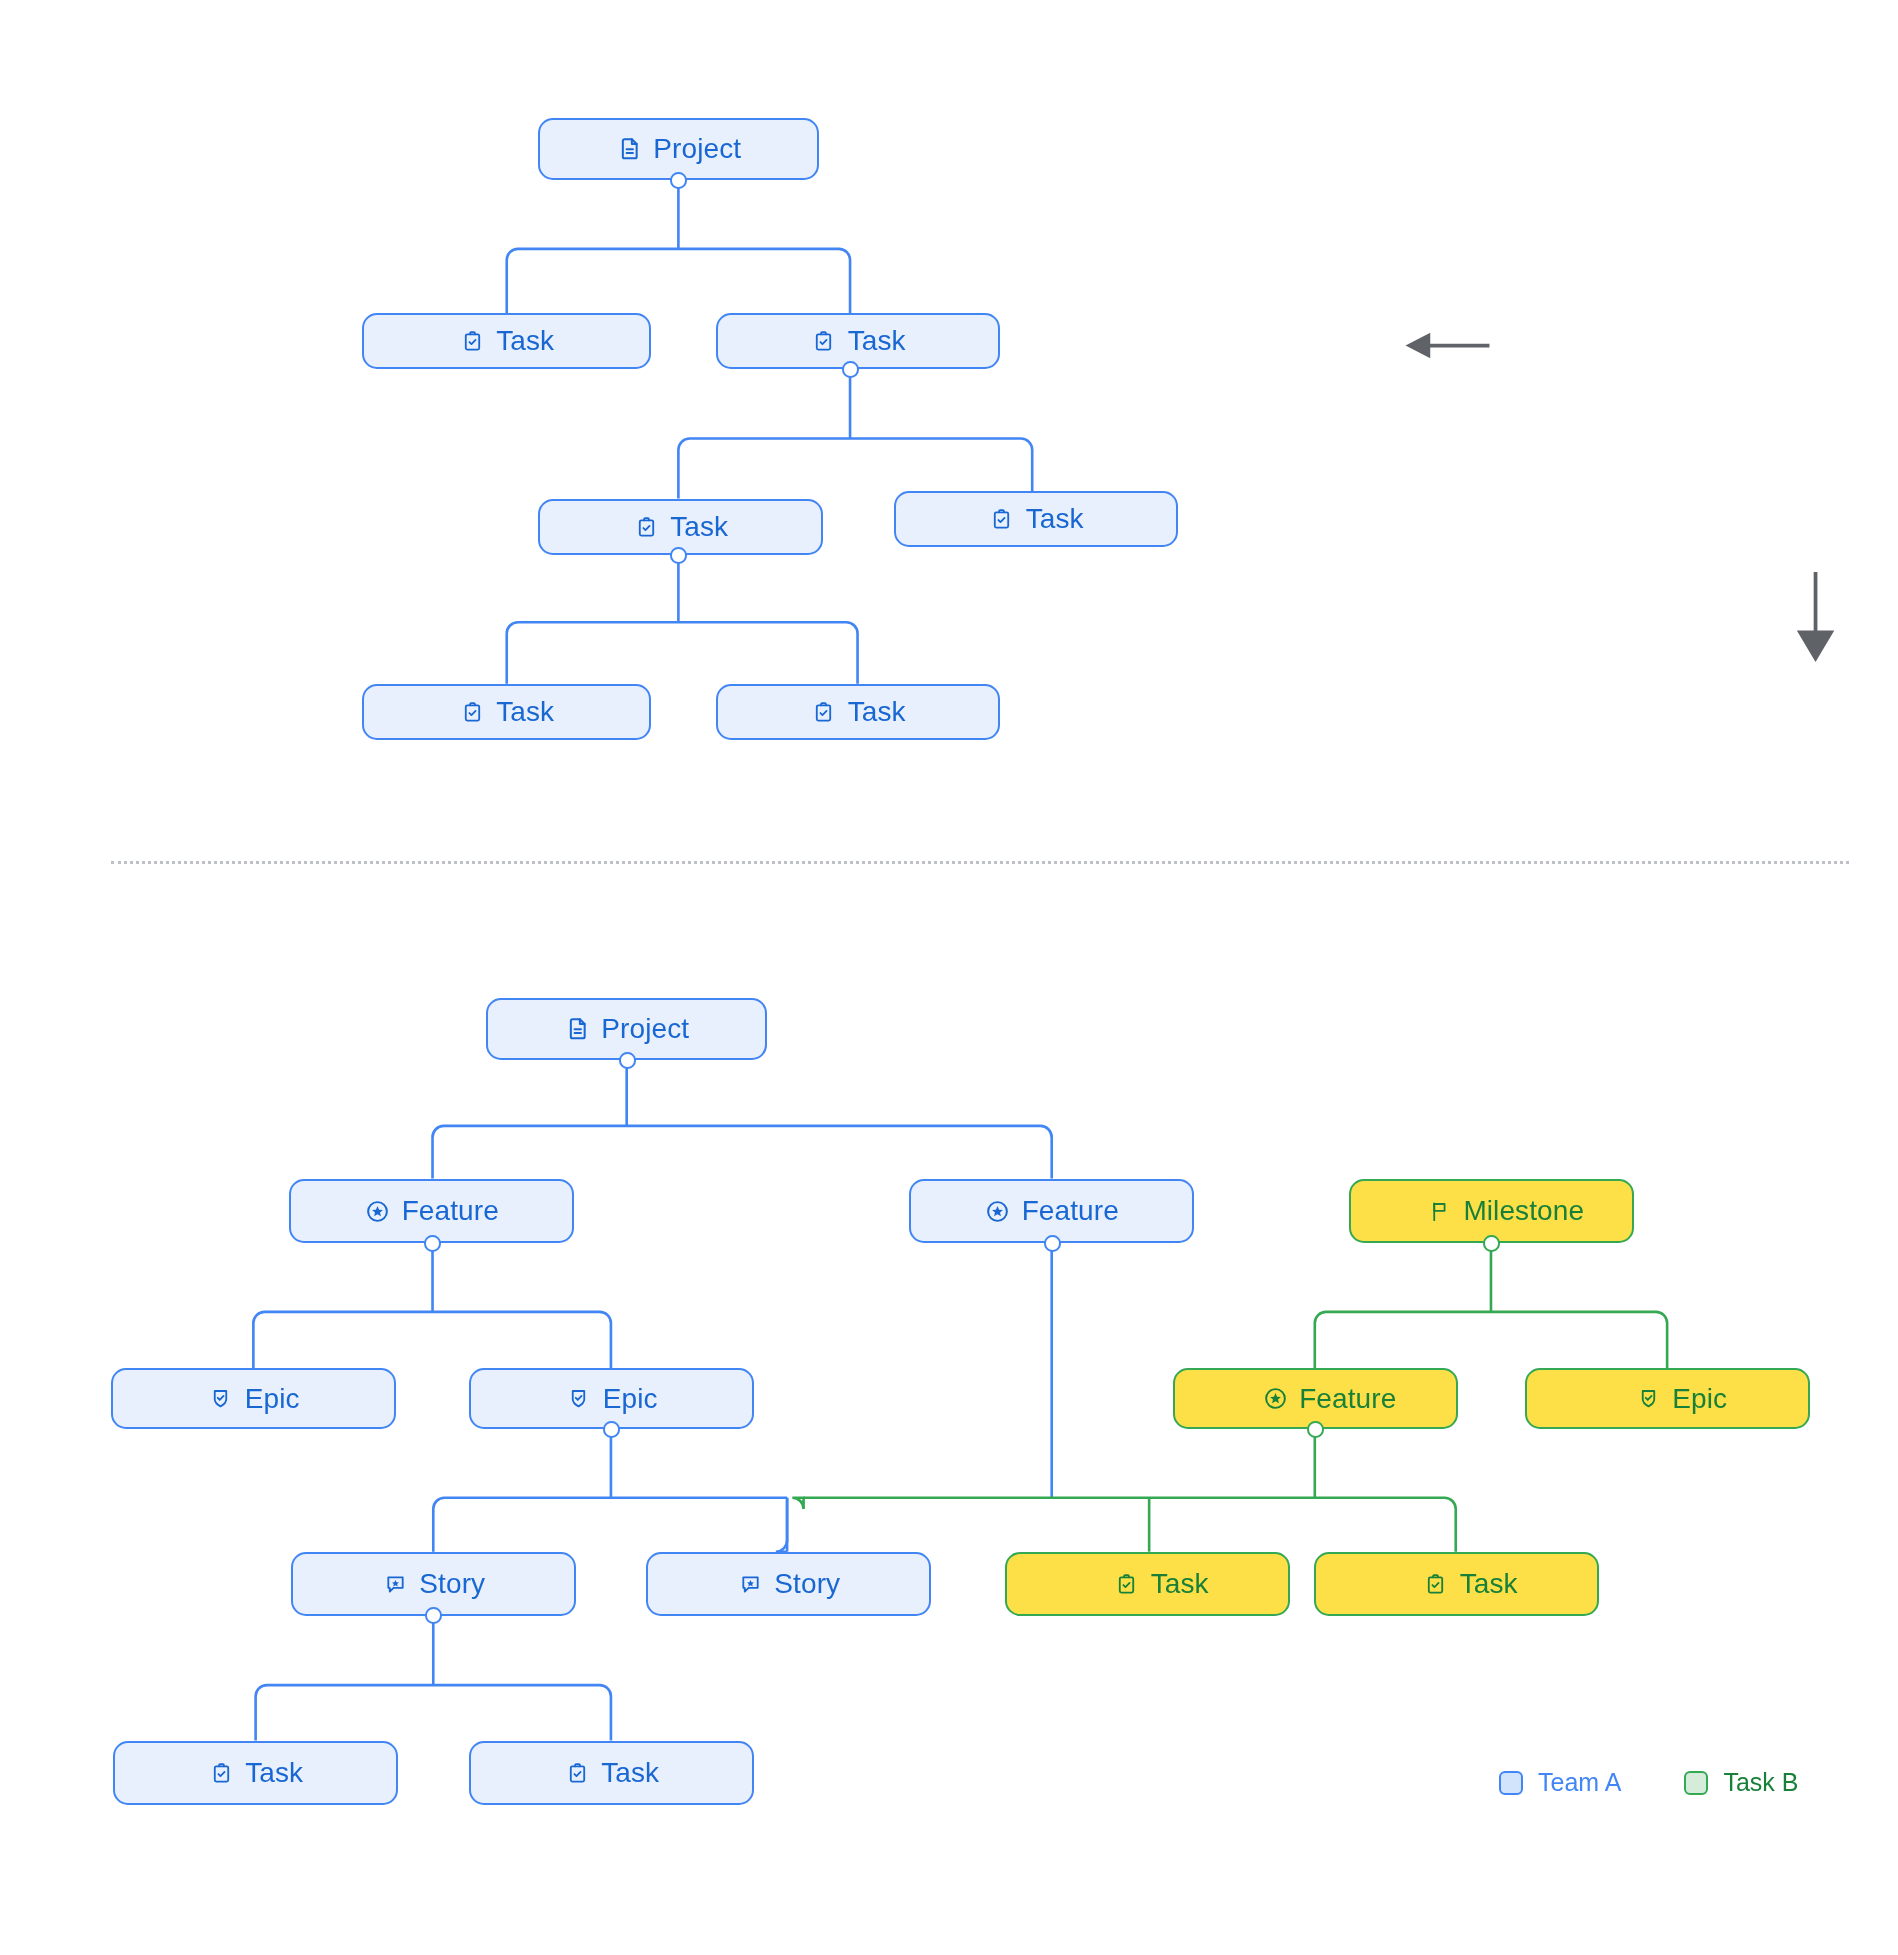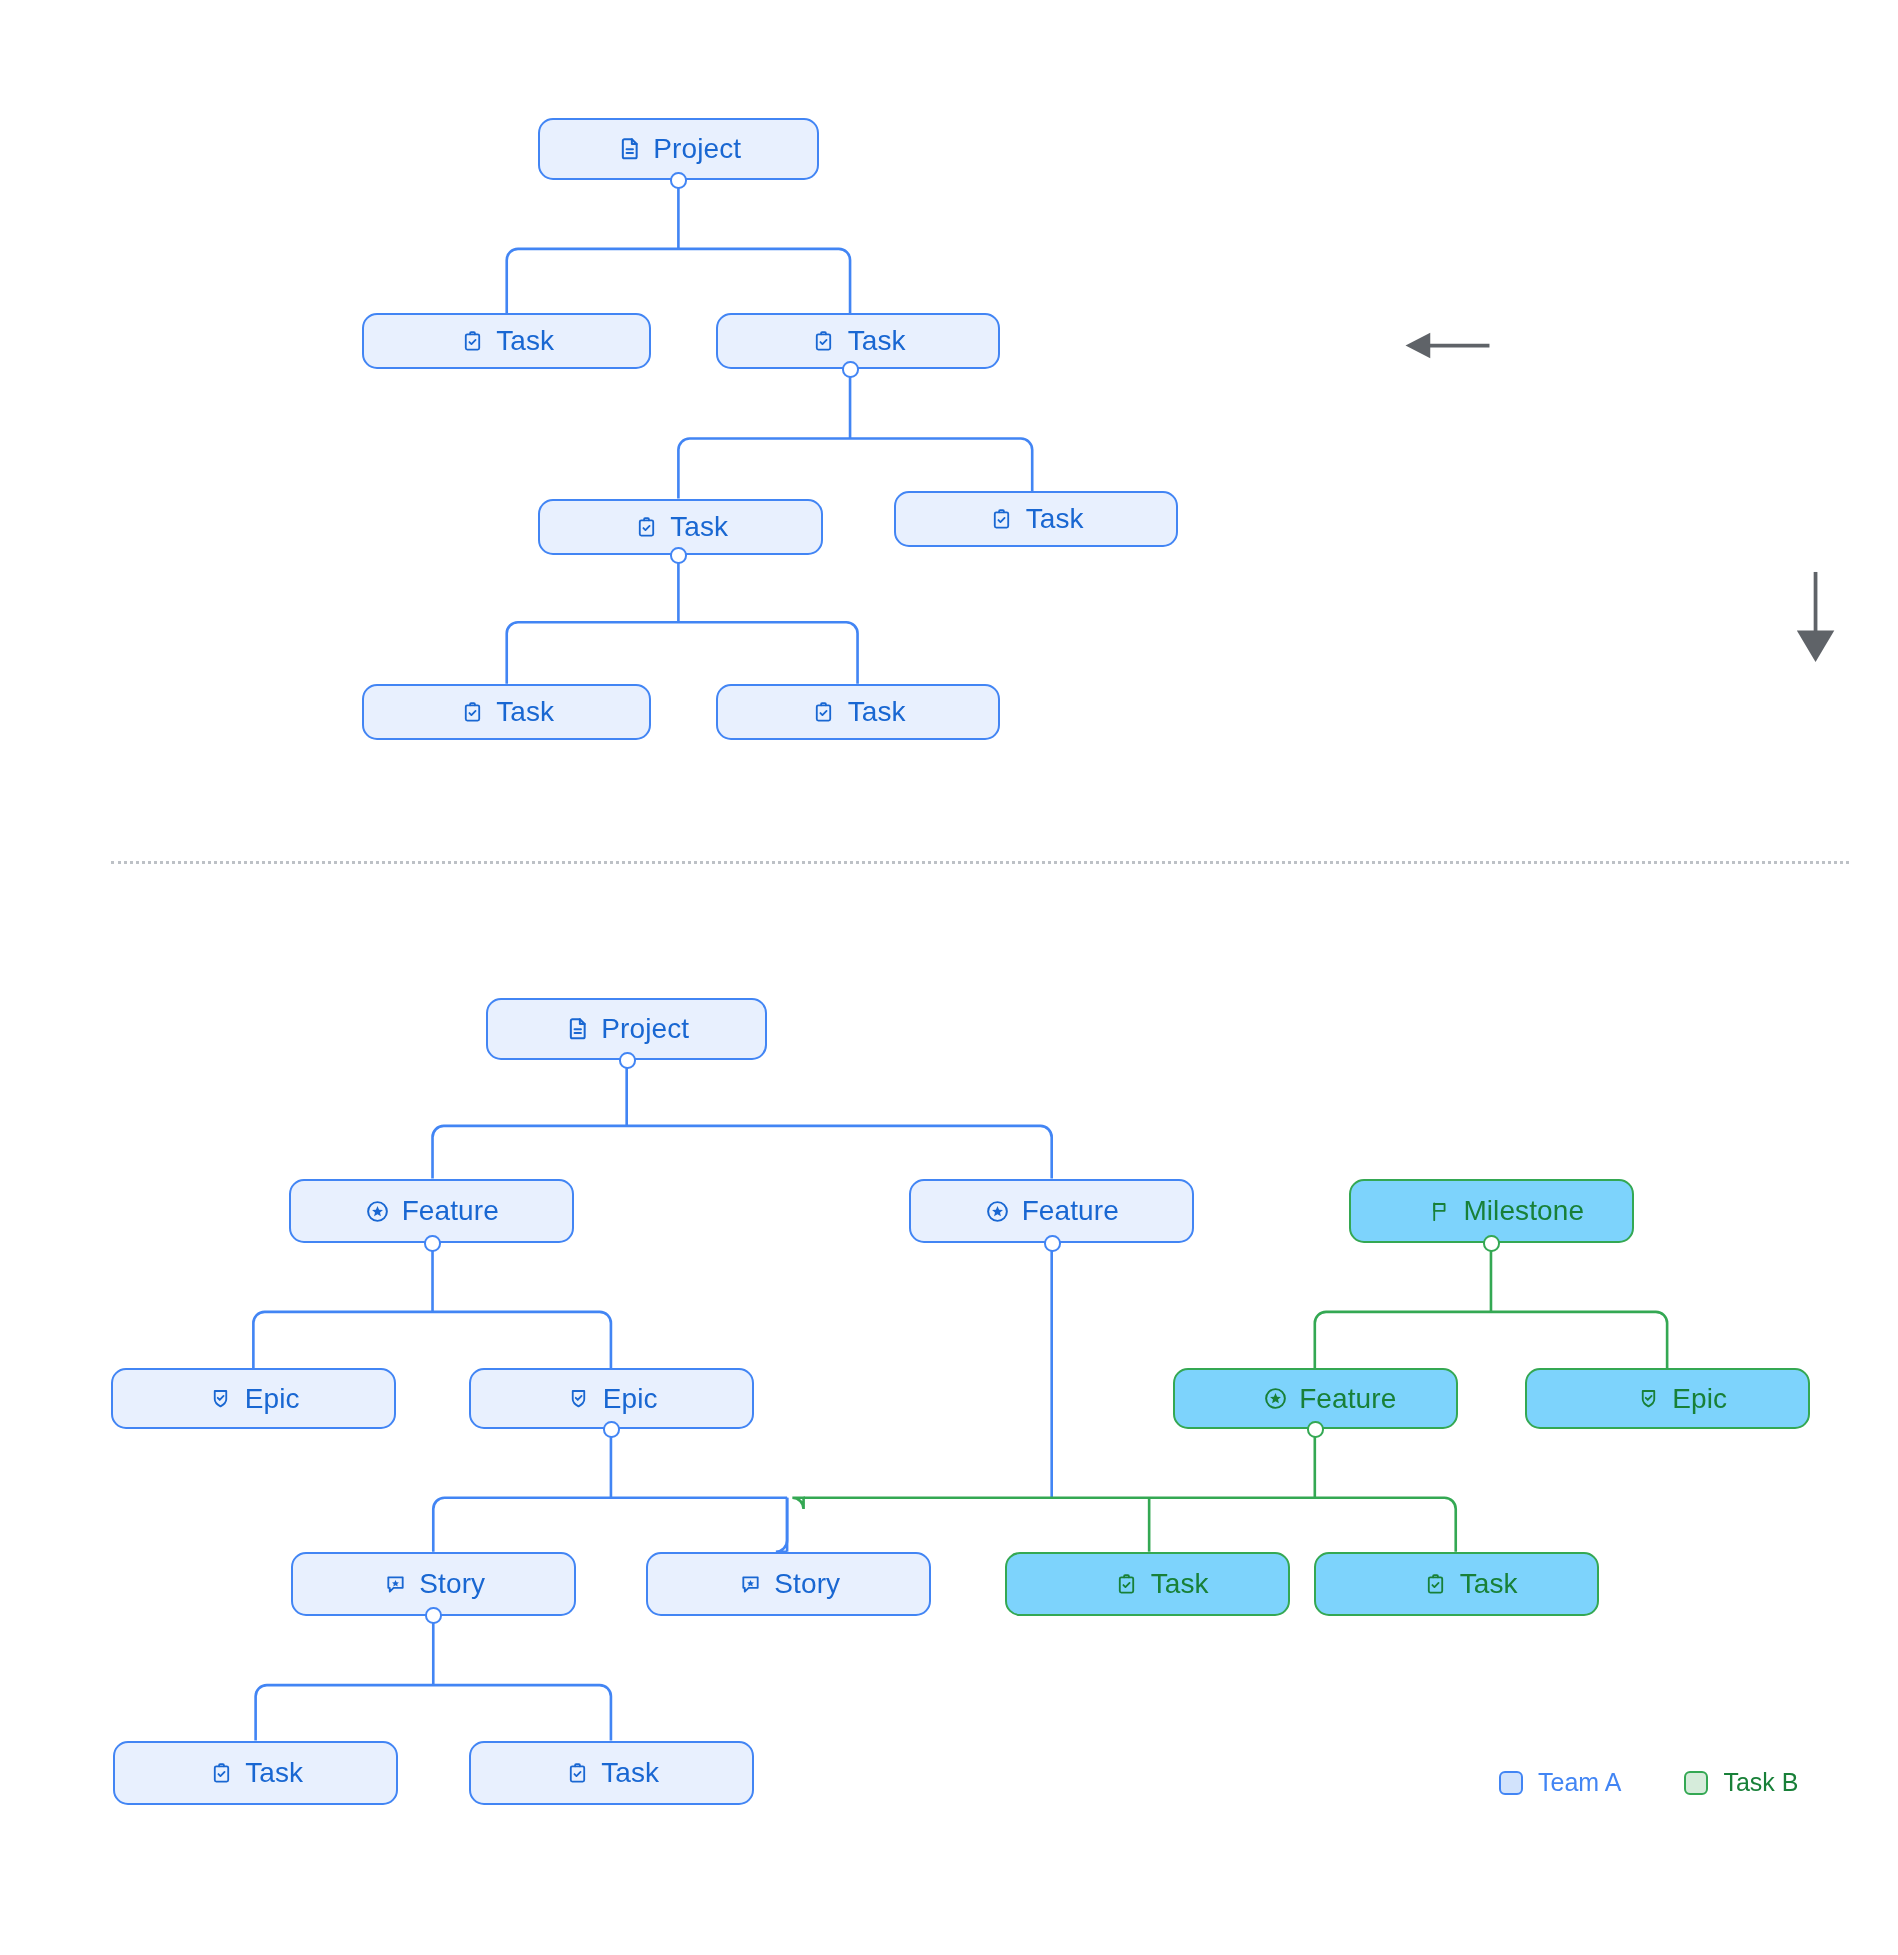--- a/index.html
+++ b/index.html
@@ -17,21 +17,21 @@
     display:flex;align-items:center;justify-content:center;
     gap:10.5px;
     border-radius:15px;
     border:2.2px solid;
     font-size:28px;
     letter-spacing:0.1px;
     white-space:nowrap;
     z-index:3;
   }
   .node.blue{background:#e8f0fe;border-color:#4285f4;color:#1967d2;}
-  .node.green{background:#7dd3fc;border-color:#34a853;color:#188038;padding-left:27px;}
+  .node.green{background:#fde047;border-color:#34a853;color:#188038;padding-left:27px;}
   .node .ico{display:flex;align-items:center;justify-content:center;width:27px;height:27px;flex:0 0 27px;}
   .node .ico svg{display:block;}
   .node .lbl{line-height:1;}
 
   
   .port{
     position:absolute;width:16.5px;height:16.5px;border-radius:50%;
     background:#ffffff;border:2.2px solid;box-sizing:border-box;z-index:5;
   }
   .port.blue{border-color:#4285f4;}

